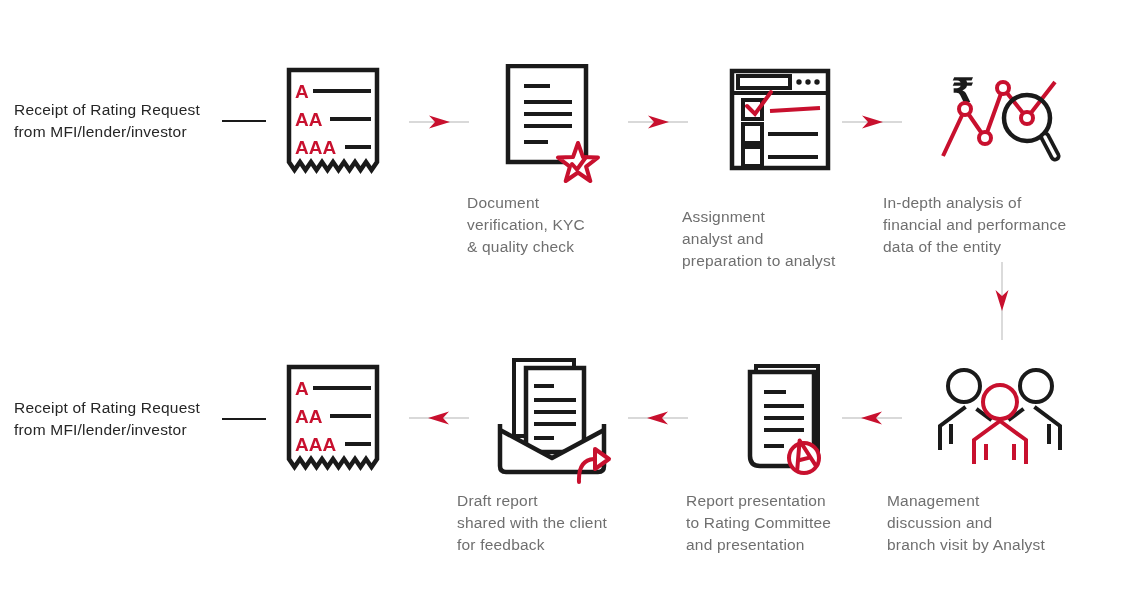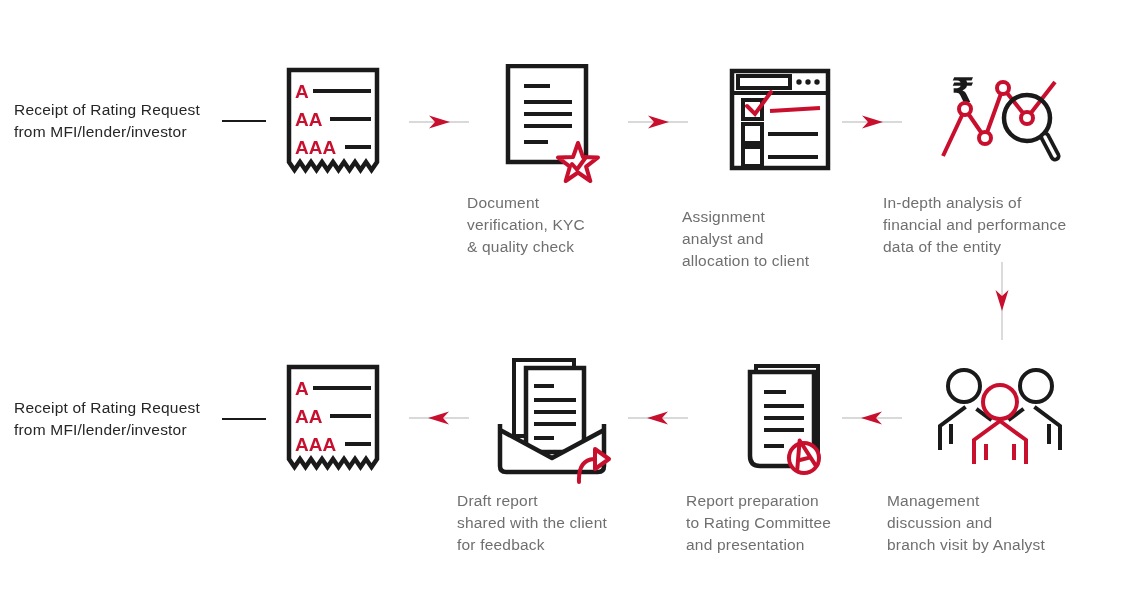--- a/index.html
+++ b/index.html
@@ -99,21 +99,21 @@
       <path class="sk-red" d="M42,43 L92,40"></path>
       <rect class="sk" x="15" y="56" width="19" height="19"></rect>
       <path class="sk" d="M42,66 H88"></path>
       <rect class="sk" x="15" y="79" width="19" height="19"></rect>
       <path class="sk" d="M42,89 H88"></path>
     </svg>
   </div>
   <div class="abs caption" style="left:682px;top:192px;width:196px;margin-top:14px;">
     <span>Assignment</span>
     <span>analyst and</span>
-    <span>allocation to client</span>
+    <span>preparation to analyst</span>
   </div>
 
   <div class="abs" style="left:842px;top:114px;width:60px;height:16px;">
     <svg viewBox="0 0 60 16">
       <line class="thin" x1="0" y1="8" x2="60" y2="8"></line>
       <polygon class="fr" points="20,1.5 41,8 20,14.5 26,8"></polygon>
     </svg>
   </div>
 
   <div class="abs" style="left:933px;top:56px;width:140px;height:128px;">
@@ -182,21 +182,21 @@
       <path class="sk" d="M34,70 H70"></path>
       <path class="sk" d="M34,86 H50"></path>
       <circle class="sk-red fw" stroke-width="3.5" cx="72" cy="98" r="15"></circle>
       <g transform="rotate(-14 72 98)">
         <path class="sk-red" stroke-width="3.5" stroke-linejoin="round" d="M62.5,108 L72,80 L81.5,108"></path>
         <path class="sk-red" stroke-width="3.5" d="M66.5,99 H77.5"></path>
       </g>
     </svg>
   </div>
   <div class="abs caption" style="left:686px;top:490px;width:188px;">
-    <span>Report preparation</span>
+    <span>Report presentation</span>
     <span>to Rating Committee</span>
     <span>and presentation</span>
   </div>
 
   <div class="abs" style="left:628px;top:410px;width:60px;height:16px;">
     <svg viewBox="0 0 60 16">
       <line class="thin" x1="0" y1="8" x2="60" y2="8"></line>
       <polygon class="fr" points="40,1.5 19,8 40,14.5 34,8"></polygon>
     </svg>
   </div>

